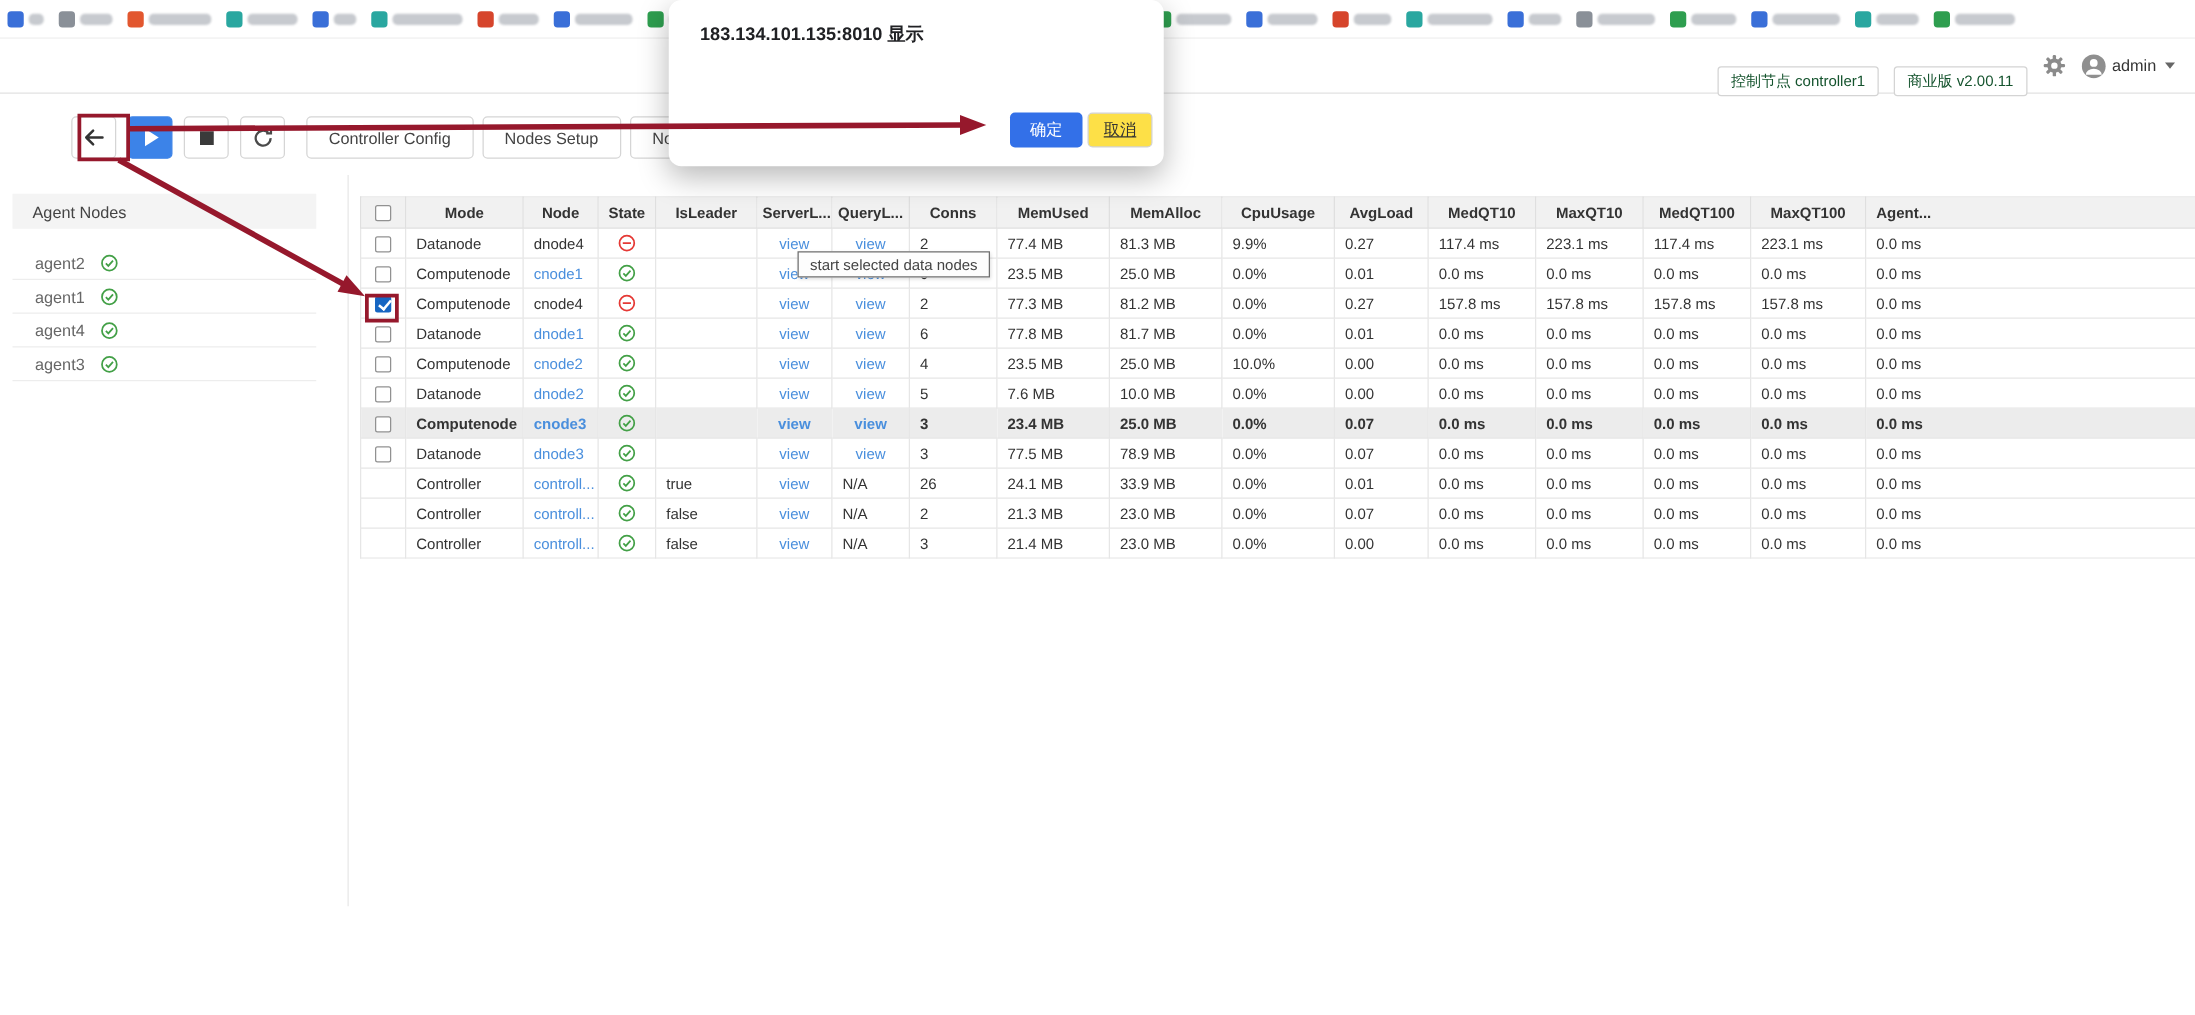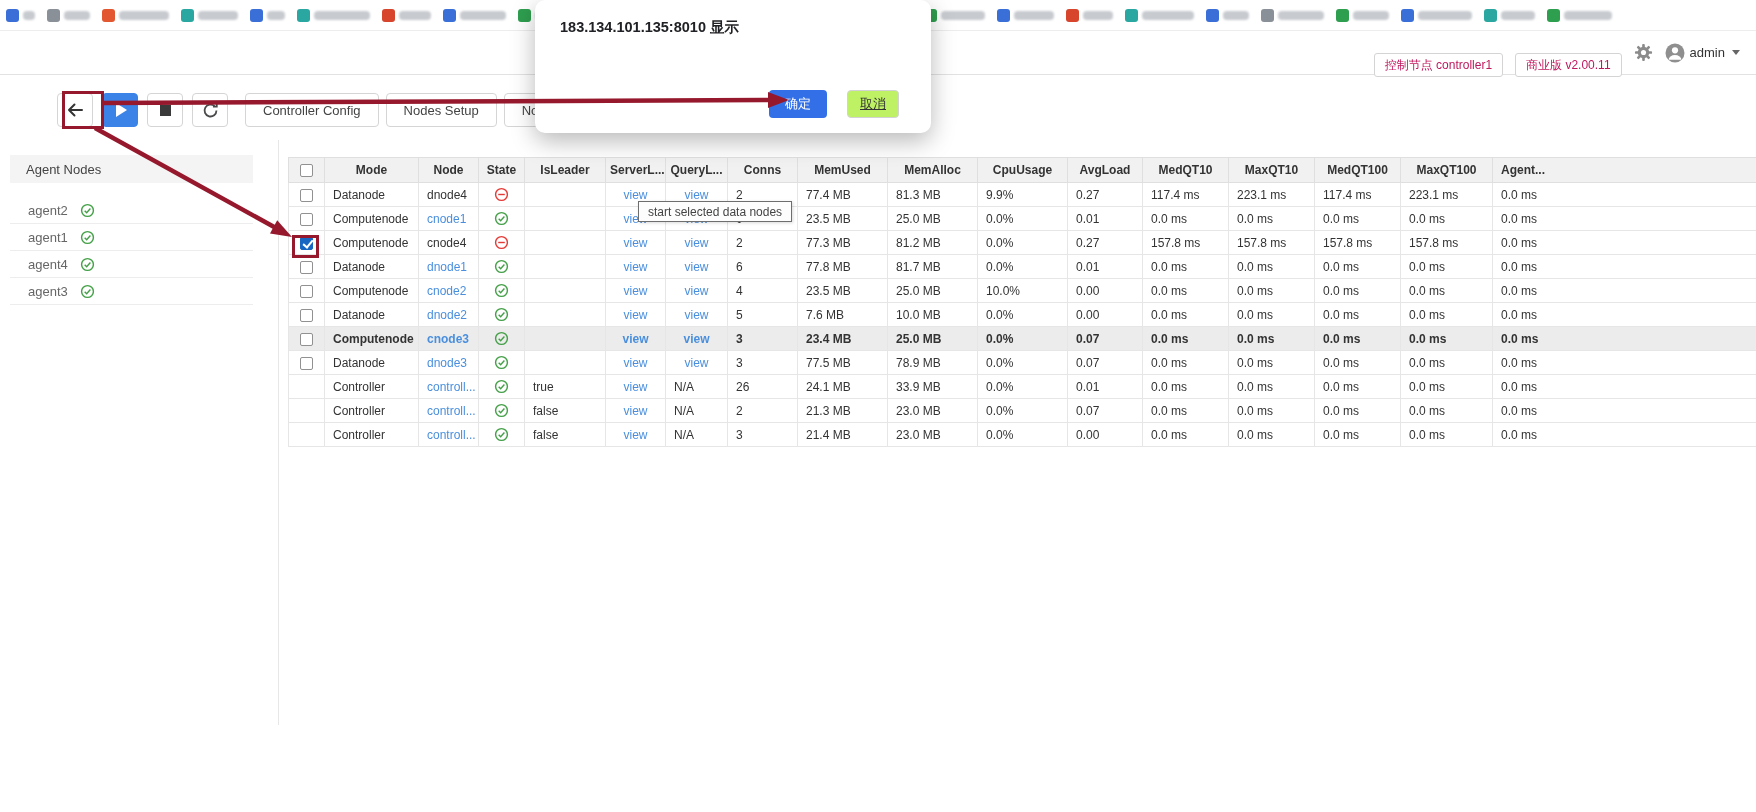--- a/index.html
+++ b/index.html
@@ -12,21 +12,21 @@
     background:#fff; border-bottom:1px solid #ededed; }
   .bm { display:flex; align-items:center; gap:4px; margin-right:12px; flex:none; }
   .bm-ico { width:13px; height:13px; border-radius:3px; display:inline-block; }
   .bm-txt { height:9px; border-radius:4px; background:#c7cacf; display:inline-block; filter:blur(1px); }
 
   
   .app-header { position:absolute; top:31px; left:0; width:1756px; height:44px;
     background:#fff; border-bottom:1px solid #e2e2e2; display:flex; align-items:center;
     justify-content:flex-end; gap:12px; padding-right:16px; }
   .hdr-btn { height:24px; padding:0 10px; border:1px solid #d4d4d4; border-radius:3px;
-    font-size:12px; color:#be185d; display:flex; align-items:center; background:#fff; cursor:pointer;margin-top:25px; }
+    font-size:12px; color:#14532d; display:flex; align-items:center; background:#fff; cursor:pointer;margin-top:25px; }
   .user { display:flex; align-items:center; gap:5px; font-size:13px; color:#333; cursor:pointer; }
   .caret { width:0; height:0; border-left:4px solid transparent; border-right:4px solid transparent;
     border-top:5px solid #666; margin-left:2px; }
 
   
   .toolbar { position:absolute; top:93px; left:22px; display:flex; align-items:center; gap:9px; z-index:5;padding-left:35px; }
   .tb-btn { width:36px; height:34px; border:1px solid #d5d5d5; border-radius:4px; background:#fff;
     display:flex; align-items:center; justify-content:center; cursor:pointer; }
   .tb-btn.play { background:#3c83e8; border-color:#3c83e8; }
   .play-tri { width:0; height:0; border-top:7px solid transparent; border-bottom:7px solid transparent;
@@ -63,24 +63,24 @@
   .cb.checked { background:#1766c2; border-color:#1766c2; }
   .cb.checked::after { content:""; position:absolute; left:3.5px; top:0.5px; width:4px; height:8px;
     border:solid #fff; border-width:0 2px 2px 0; transform:rotate(40deg); }
 
   
   .dialog { position:absolute; left:535px; top:0; width:396px; height:133px; background:#fff;
     border-radius:10px; box-shadow:0 8px 24px rgba(0,0,0,.28); z-index:30;
     padding:18px 20px 0 25px; }
   .dlg-title { font-size:14.5px; font-weight:bold; color:#202124; }
   .dlg-body { margin-top:11px; font-size:13px; color:#3c4043; line-height:17px; }
-  .dlg-actions { position:absolute; right:32px; bottom:15px; display:flex; gap:20px; }
+  .dlg-actions { position:absolute; right:9px; bottom:15px; display:flex; gap:4px; }
   .btn-primary { min-width:58px; height:28px; background:#3370e8; color:#fff; border-radius:4px;
     font-size:13px; display:flex; align-items:center; justify-content:center; padding:0 12px; cursor:pointer; }
-  .btn-secondary { min-width:52px; height:28px; background:#bef264; border:1px solid #d2d2d2; border-radius:4px;
+  .btn-secondary { min-width:52px; height:28px; background:#fde047; border:1px solid #d2d2d2; border-radius:4px;
     color:#333; font-size:13px; display:flex; align-items:center; justify-content:center; padding:0 12px; cursor:pointer;text-decoration:underline; }
 
   
   .tooltip { position:absolute; left:638px; top:201px; height:21px; padding:0 9px; background:#fdfdfd;
     border:1px solid #6e6e6e; font-size:12px; color:#444; display:flex; align-items:center;
     z-index:25; box-shadow:1px 1px 3px rgba(0,0,0,.15); white-space:nowrap; }
 
   
   .ann-box-play { position:absolute; left:62px; top:91px; width:42px; height:38px;
     border:3px solid #96182c; z-index:40; pointer-events:none; }

